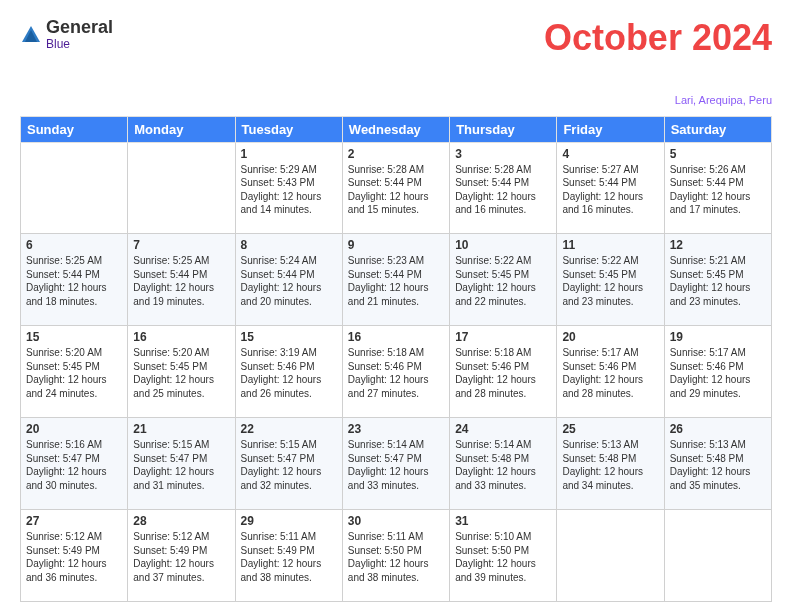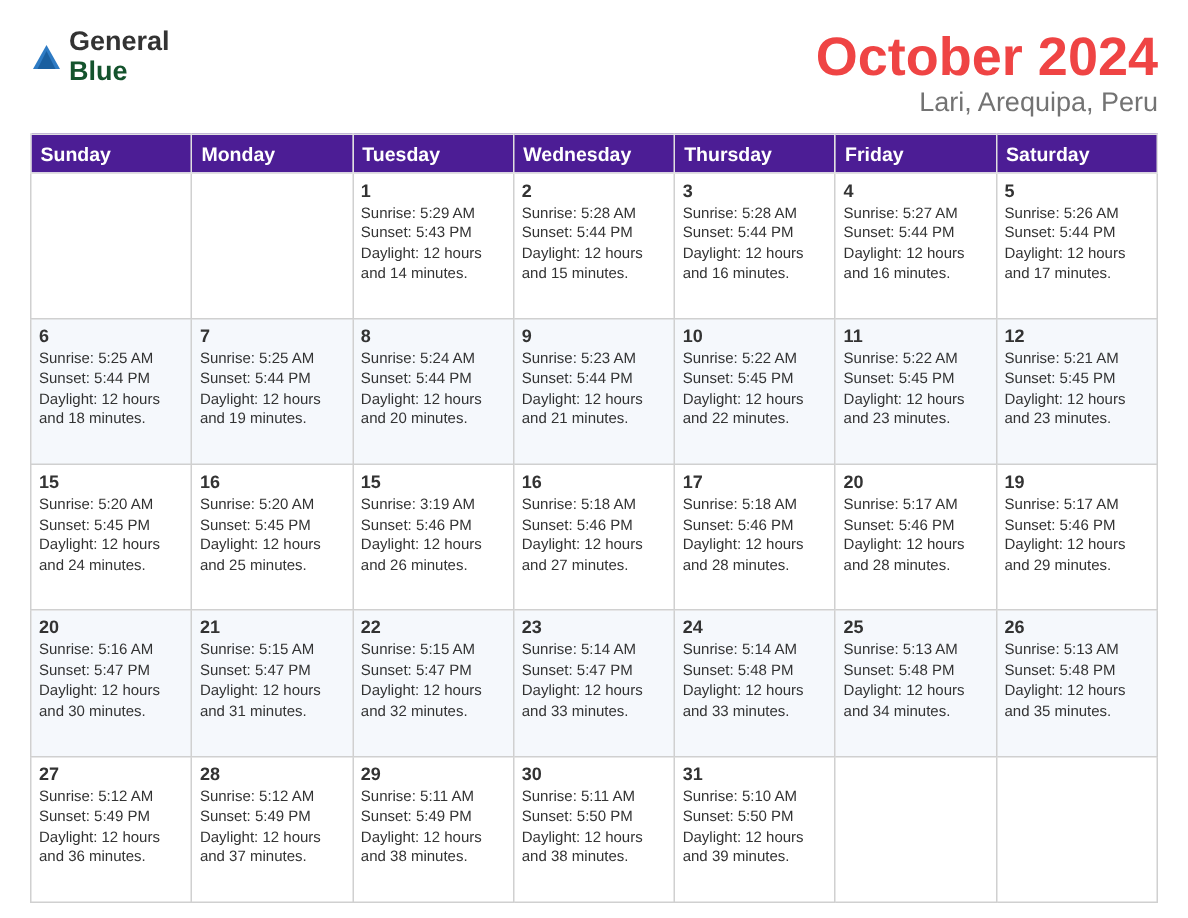--- a/index.html
+++ b/index.html
@@ -31,50 +31,51 @@
       display: flex;
       flex-direction: column;
       line-height: 1.1;
     }
     .logo-general {
       font-size: 18px;
       font-weight: bold;
       color: #333;
     }
     .logo-blue {
-      font-size: 18px;
-      font-weight: bold;
-      color: #14532d;
+      font-size: 12px;
+      font-weight: normal;
+      color: #4c1d95;
     }
     .logo-icon {
       width: 22px;
       height: 22px;
       margin-right: 4px;
       margin-top: 2px;
     }
     .title-section {
       text-align: right;
     }
     .month-title {
       font-size: 36px;
       font-weight: bold;
       color: #ef4444;
       line-height: 1.1;
     }
     .location {
-      font-size: 18px;
-      color: #737373;
+      font-size: 11px;
+      color: #8b5cf6;
+      margin-top: 36px;
     }
     .calendar-table {
       width: 100%;
       border-collapse: collapse;
       flex: 1;
     }
     .calendar-table th {
-      background-color: #4c1d95;
+      background-color: #3b82f6;
       color: white;
       font-size: 13px;
       font-weight: bold;
       padding: 5px 6px;
       text-align: left;
       border: 1px solid #e0e0e0;
     }
     .calendar-table td {
       border: 1px solid #d0d0d0;
       vertical-align: top;

